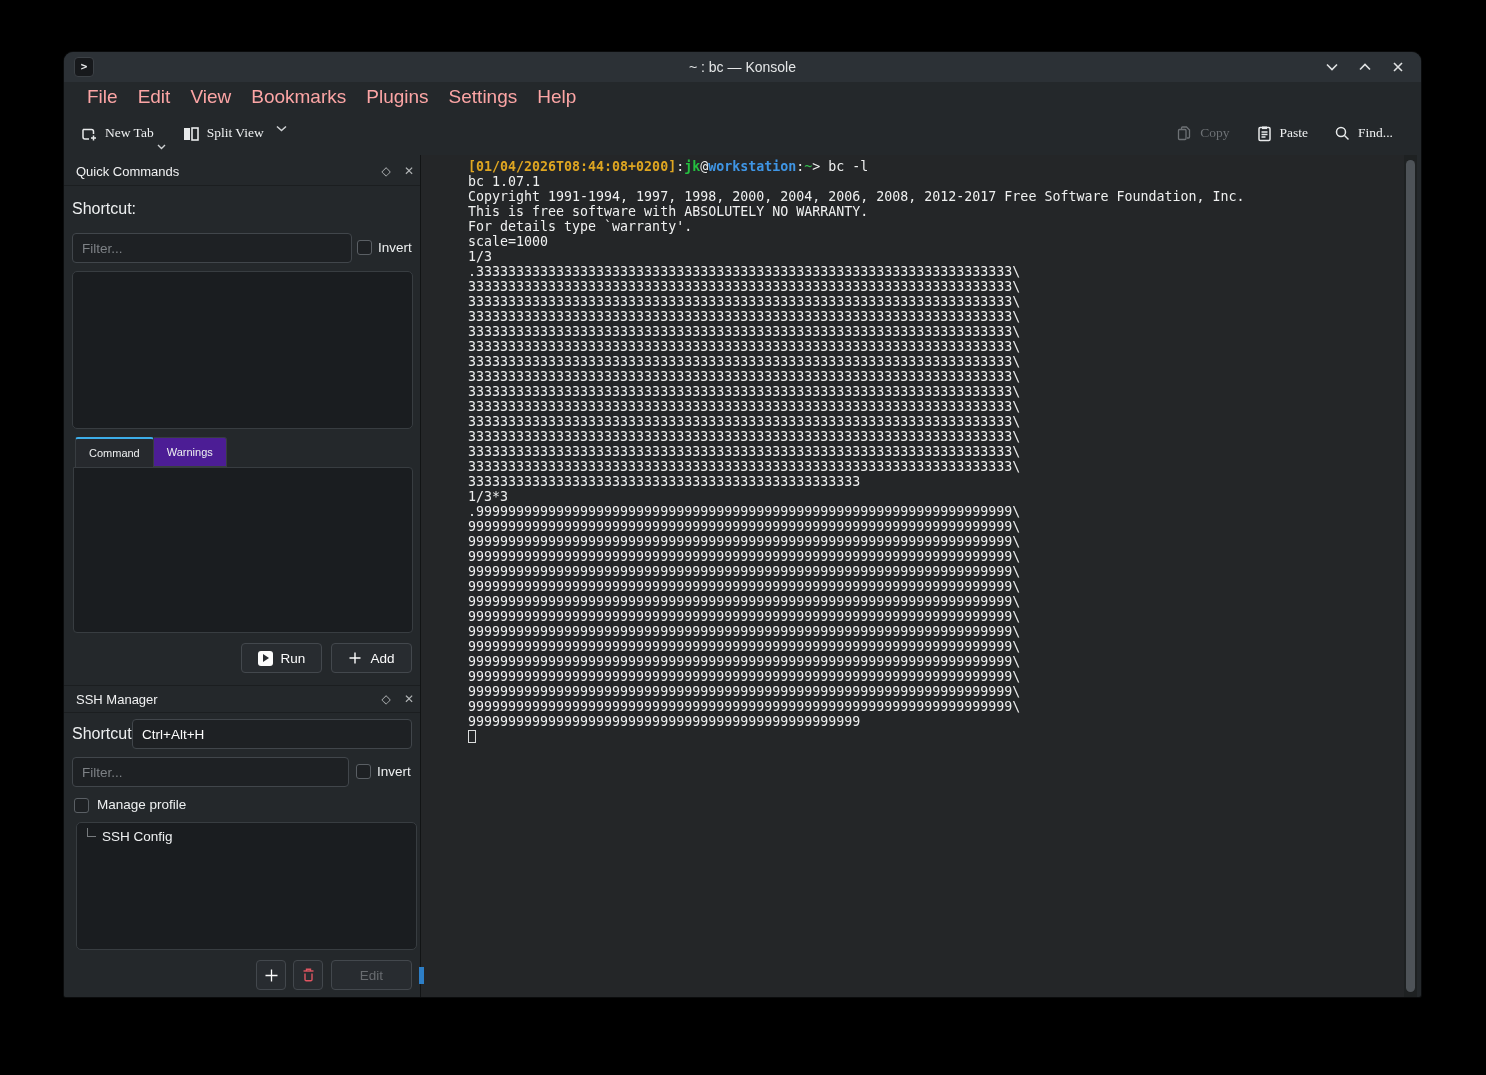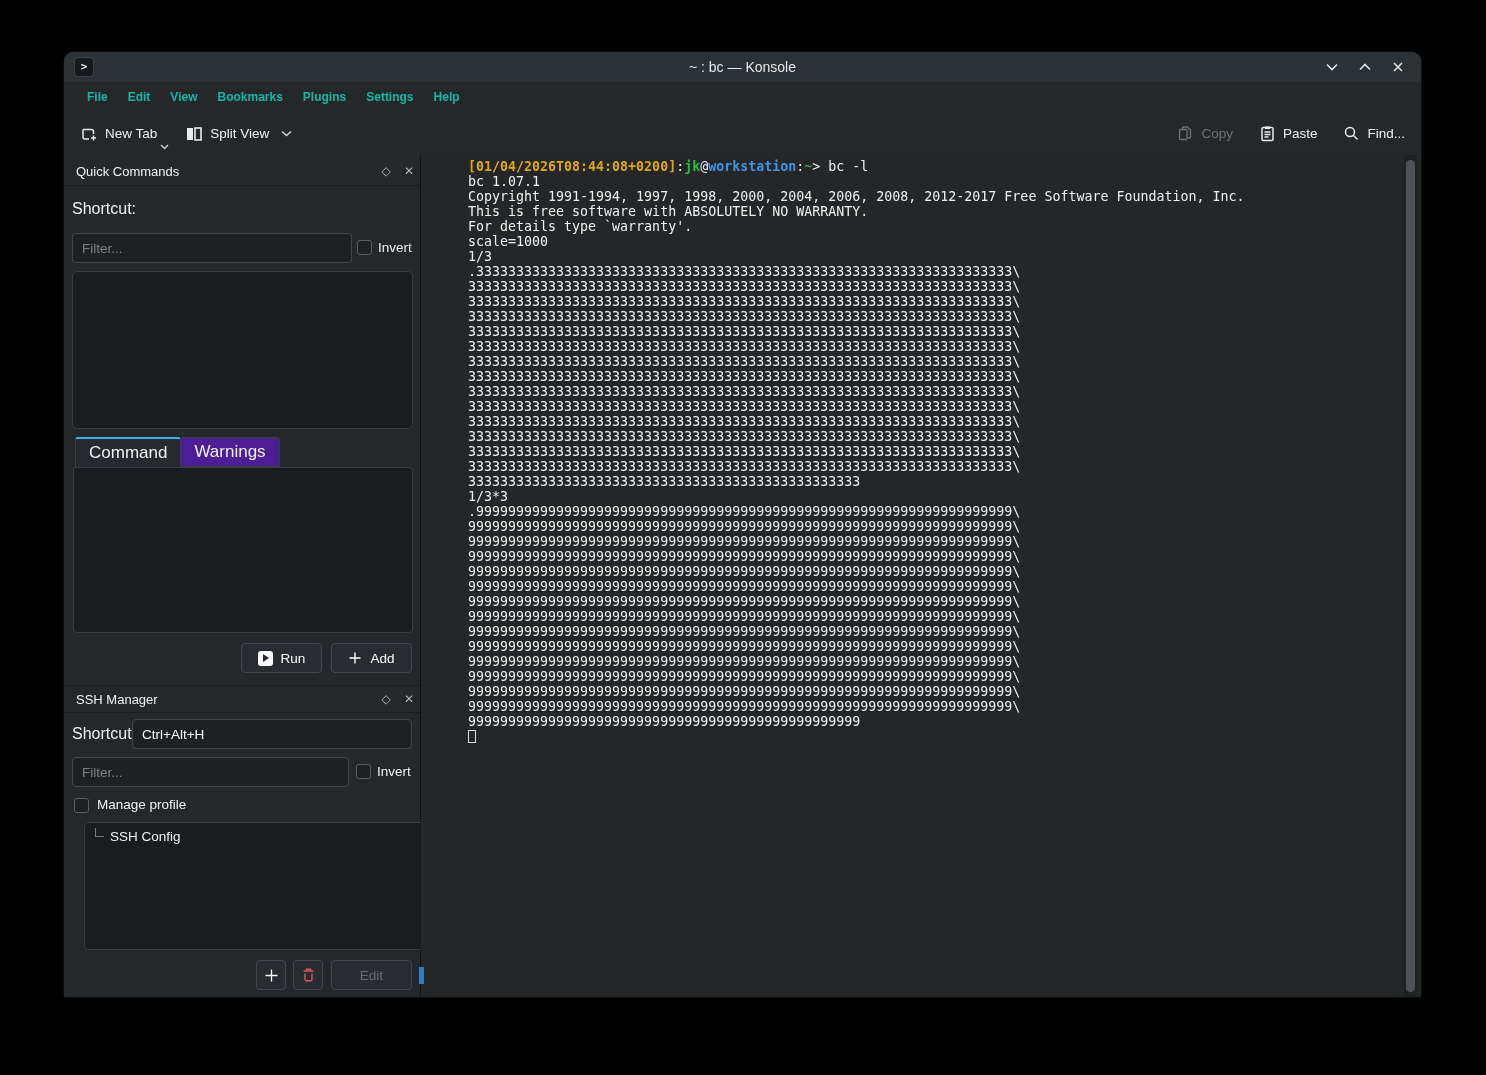--- a/index.html
+++ b/index.html
@@ -15,27 +15,27 @@
               color:#e8eaeb; font-family:"DejaVu Sans Mono",monospace; font-size:11px;
               font-weight:bold; text-align:center; line-height:18px; }
   .win-title { position:absolute; left:0; top:0; width:100%; height:30px; text-align:center;
                line-height:30px; font-size:14px; color:#e4e6e7; }
   .win-controls { position:absolute; right:12px; top:3px; height:24px; display:flex; gap:11px; }
   .win-btn { width:22px; height:24px; display:flex; align-items:center; justify-content:center;
              background:transparent; border:none; cursor:pointer; }
   
   .menubar { position:absolute; left:0; top:30px; width:100%; height:30px; display:flex;
              align-items:center; padding-left:13px; }
-  .menu-item { padding:0 10px; font-size:12px; color:#14b8a6; line-height:30px; cursor:default;font-weight:bold; }
+  .menu-item { padding:0 10px; font-size:19px; color:#fca5a5; line-height:30px; cursor:default; }
   
   .toolbar { position:absolute; left:0; top:60px; width:100%; height:43px; }
   .tb-left { position:absolute; left:16px; top:0; height:43px; display:flex; align-items:center; gap:28px; }
-  .tb-right { position:absolute; right:16px; top:0; height:43px; display:flex; align-items:center; gap:26px; }
-  .tb-btn { position:relative; display:flex; align-items:center; gap:7px; font-size:13.5px;
-            color:#eef0f1; background:transparent; border:none; cursor:pointer; }
+  .tb-right { position:absolute; right:28px; top:0; height:43px; display:flex; align-items:center; gap:26px; }
+  .tb-btn { position:relative; display:flex; gap:7px; font-size:13.5px;
+            color:#eef0f1; background:transparent; border:none; cursor:pointer;font-family:Liberation Serif, serif; }
   .tb-btn.disabled { color:#6d7175; }
   .nt-caret { position:absolute; right:-12px; bottom:-7px; }
   
   .main { position:absolute; left:0; top:103px; width:1357px; height:842px; }
   .sidebar { position:absolute; left:0; top:0; width:357px; height:842px; background:#24282b;
              border-right:1px solid #121415; }
   .panel-header { position:absolute; left:0; width:356px; height:28px; border-bottom:1px solid #1b1e20; }
   .panel-title { position:absolute; left:12px; top:0; line-height:27px; font-size:13px; color:#f0f1f2; }
   .ph-float { position:absolute; left:314px; top:0; width:16px; line-height:27px; text-align:center;
               color:#b2b5b7; font-size:12px; cursor:pointer; }
@@ -45,21 +45,21 @@
   .txt-input { position:absolute; height:30px; background:#1e2124; border:1px solid #41464b;
                border-radius:4px; color:#fcfcfc; font-size:13.5px; padding:0 9px;
                font-family:"Liberation Sans",sans-serif; outline:none; }
   .txt-input::placeholder { color:#7d8185; }
   .checkbox { position:absolute; width:15px; height:15px; background:#1e2124;
               border:1px solid #5a5f64; border-radius:3px; cursor:pointer; }
   .cb-label { position:absolute; font-size:13.5px; color:#eef0f1; line-height:30px; }
   .box { position:absolute; background:#1a1d20; border:1px solid #383d41; border-radius:5px; }
   
   .tabbar { position:absolute; left:9px; height:30px; display:flex; }
-  .tab { height:30px; padding:0 13px; font-size:17px; line-height:28px; color:#eef0f1;
+  .tab { height:30px; padding:0 13px; font-size:11px; line-height:28px; color:#eef0f1;
          border:1px solid #383d41; cursor:pointer; }
   .tab.active { background:#26292d; border-top:2px solid #3daee9; border-radius:3px 3px 0 0;
                 border-bottom:none; }
   .tab.inactive { background:#4c1d95; border-left:none; border-radius:0 3px 0 0; }
   .btn { position:absolute; height:30px; background:#282c30; border:1px solid #43484d;
          border-radius:4px; color:#fcfcfc; font-size:13.5px; display:flex; align-items:center;
          justify-content:center; gap:8px; cursor:pointer; font-family:"Liberation Sans",sans-serif; }
   .btn.disabled { color:#686c70; cursor:default; }
   .run-glyph { width:15px; height:15px; background:#fcfcfc; border-radius:3px; position:relative; }
   .run-glyph::after { content:""; position:absolute; left:5px; top:3.5px; border-left:6px solid #282c30;
@@ -229,21 +229,21 @@
         <span class="ph-close">✕</span>
       </div>
       <span class="fld-label" style="left:8px; top:564px">Shortcut</span>
       <input class="txt-input" style="left: 68px; top: 564px; width: 280px;" value="Ctrl+Alt+H">
       <input class="txt-input" style="left: 8px; top: 602px; width: 277px;" placeholder="Filter...">
       <span class="checkbox" style="left:292px; top:609px"></span>
       <span class="cb-label" style="left:313px; top:602px">Invert</span>
       <span class="checkbox" style="left:10px; top:643px"></span>
       <span class="cb-label" style="left:33px; top:635px">Manage profile</span>
 
-      <div class="box" style="left:20px; top:667px; width:341px; height:128px">
+      <div class="box" style="left:12px; top:667px; width:341px; height:128px">
         <div class="tree-item">
           <span class="tree-branch"></span>
           <span>SSH Config</span>
         </div>
       </div>
 
       <button class="btn" style="left:192px; top:805px; width:30px">
         <span>
           <svg width="15" height="15" viewBox="0 0 15 15">
               <path d="M7.5 1.5 V13.5 M1.5 7.5 H13.5" stroke="#fcfcfc" stroke-width="1.3"></path>

